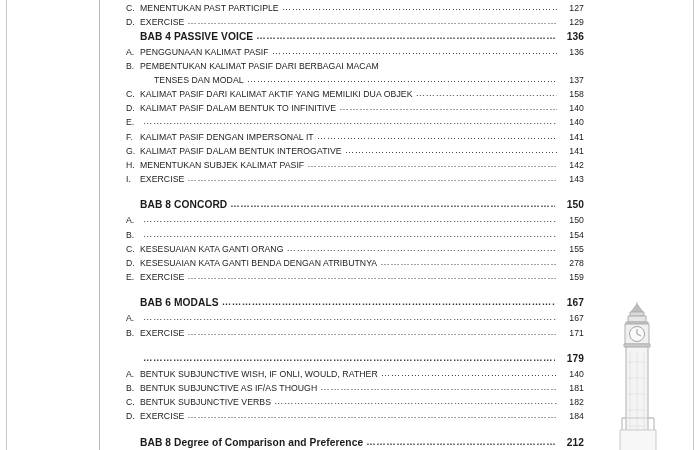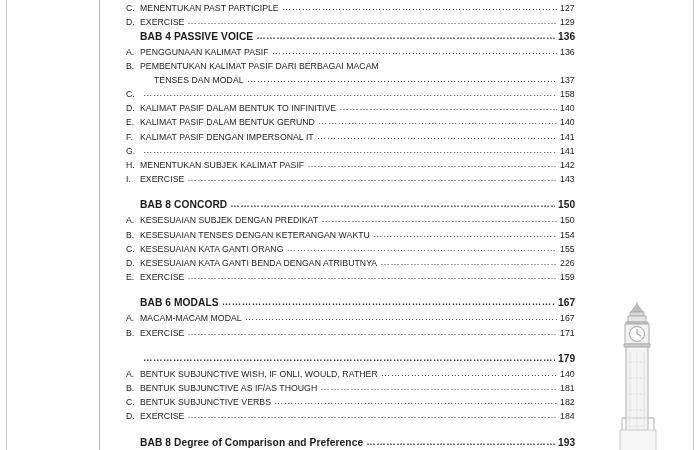--- a/index.html
+++ b/index.html
@@ -71,20 +71,21 @@
     white-space: nowrap;
     margin: 0 3px;
     color: #333;
     font-size: 9.5px;
     letter-spacing: 0.5px;
     position: relative;
     top: -1px;
   }
   .pg {
     flex: 0 0 auto;
+    text-align: right;
     min-width: 26px;
   }
   .chap-head .pg { font-weight: bold; font-size: 10.2px; }
 
   .items {
     margin: 1px 0 0 0;
     padding: 0;
     list-style: none;
   }
   .item {
@@ -177,43 +178,44 @@
           <span class="txt">PEMBENTUKAN KALIMAT PASIF DARI BERBAGAI MACAM</span>
         </li>
         <li class="item cont">
           <span class="lbl"></span>
           <span class="txt">TENSES DAN MODAL</span>
           <span class="dots">……………………………………………………………………………………………………………………………………</span>
           <span class="pg">137</span>
         </li>
         <li class="item">
           <span class="lbl">C.</span>
+          <span class="txt">KALIMAT PASIF DARI KALIMAT AKTIF YANG MEMILIKI DUA OBJEK</span>
           <span class="dots">……………………………………………………………………………………………………………………………………</span>
           <span class="pg">158</span>
         </li>
         <li class="item">
           <span class="lbl">D.</span>
           <span class="txt">KALIMAT PASIF DALAM BENTUK TO INFINITIVE</span>
           <span class="dots">……………………………………………………………………………………………………………………………………</span>
           <span class="pg">140</span>
         </li>
         <li class="item">
           <span class="lbl">E.</span>
-          <span class="txt">KALIMAT PASIF DALAM BENTUK GERUND</span>
           <span class="dots">……………………………………………………………………………………………………………………………………</span>
           <span class="pg">140</span>
         </li>
         <li class="item">
           <span class="lbl">F.</span>
           <span class="txt">KALIMAT PASIF DENGAN IMPERSONAL IT</span>
           <span class="dots">……………………………………………………………………………………………………………………………………</span>
           <span class="pg">141</span>
         </li>
         <li class="item">
           <span class="lbl">G.</span>
+          <span class="txt">KALIMAT PASIF DALAM BENTUK INTEROGATIVE</span>
           <span class="dots">……………………………………………………………………………………………………………………………………</span>
           <span class="pg">141</span>
         </li>
         <li class="item">
           <span class="lbl">H.</span>
           <span class="txt">MENENTUKAN SUBJEK KALIMAT PASIF</span>
           <span class="dots">……………………………………………………………………………………………………………………………………</span>
           <span class="pg">142</span>
         </li>
         <li class="item">
@@ -227,61 +229,58 @@
 
     <div class="chapter">
       <div class="chap-head">
         <span class="chap-title">BAB 8 CONCORD</span>
         <span class="dots">……………………………………………………………………………………………………………………………………</span>
         <span class="pg">150</span>
       </div>
       <ul class="items">
         <li class="item">
           <span class="lbl">A.</span>
-          <span class="txt">KESESUAIAN SUBJEK DENGAN PREDIKAT</span>
           <span class="dots">……………………………………………………………………………………………………………………………………</span>
           <span class="pg">150</span>
         </li>
         <li class="item">
           <span class="lbl">B.</span>
-          <span class="txt">KESESUAIAN TENSES DENGAN KETERANGAN WAKTU</span>
           <span class="dots">……………………………………………………………………………………………………………………………………</span>
           <span class="pg">154</span>
         </li>
         <li class="item">
           <span class="lbl">C.</span>
           <span class="txt">KESESUAIAN KATA GANTI ORANG</span>
           <span class="dots">……………………………………………………………………………………………………………………………………</span>
           <span class="pg">155</span>
         </li>
         <li class="item">
           <span class="lbl">D.</span>
           <span class="txt">KESESUAIAN KATA GANTI BENDA DENGAN ATRIBUTNYA</span>
           <span class="dots">……………………………………………………………………………………………………………………………………</span>
-          <span class="pg">226</span>
+          <span class="pg">278</span>
         </li>
         <li class="item">
           <span class="lbl">E.</span>
           <span class="txt">EXERCISE</span>
           <span class="dots">……………………………………………………………………………………………………………………………………</span>
           <span class="pg">159</span>
         </li>
       </ul>
     </div>
 
     <div class="chapter">
       <div class="chap-head">
         <span class="chap-title">BAB 6 MODALS</span>
         <span class="dots">……………………………………………………………………………………………………………………………………</span>
         <span class="pg">167</span>
       </div>
       <ul class="items">
         <li class="item">
           <span class="lbl">A.</span>
-          <span class="txt">MACAM-MACAM MODAL</span>
           <span class="dots">……………………………………………………………………………………………………………………………………</span>
           <span class="pg">167</span>
         </li>
         <li class="item">
           <span class="lbl">B.</span>
           <span class="txt">EXERCISE</span>
           <span class="dots">……………………………………………………………………………………………………………………………………</span>
           <span class="pg">171</span>
         </li>
       </ul>
@@ -317,19 +316,19 @@
           <span class="dots">……………………………………………………………………………………………………………………………………</span>
           <span class="pg">184</span>
         </li>
       </ul>
     </div>
 
     <div class="chapter">
       <div class="chap-head">
         <span class="chap-title">BAB 8 Degree of Comparison and Preference</span>
         <span class="dots">……………………………………………………………………………………………………………………………………</span>
-        <span class="pg">193</span>
+        <span class="pg">212</span>
       </div>
 
     </div>
 
   </div>
 </div>
 
 </body></html>

